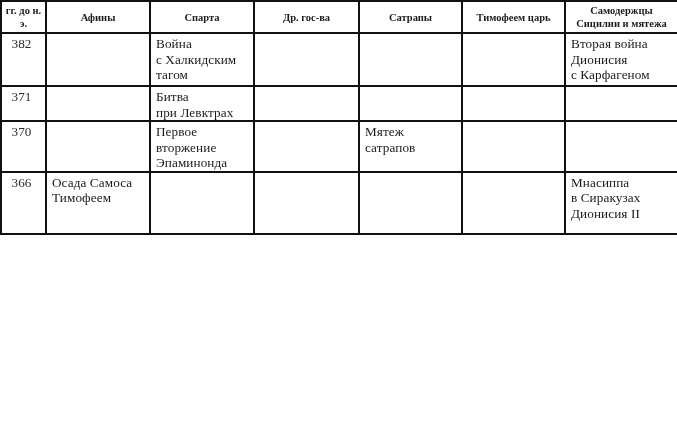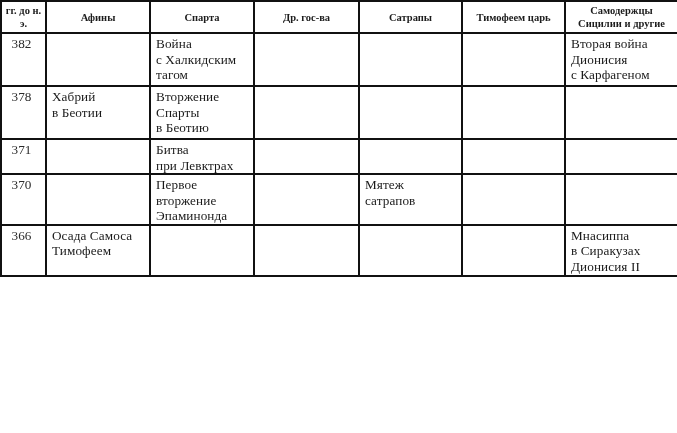--- a/index.html
+++ b/index.html
@@ -67,48 +67,36 @@
     <col style="width:113px">
   </colgroup>
   <thead>
     <tr class="h-head">
       <th>гг. до н. э.</th>
       <th>Афины</th>
       <th>Спарта</th>
       <th>Др. гос-ва</th>
       <th>Сатрапы</th>
       <th>Тимофеем царь</th>
-      <th>Самодержцы Сицилии и другие</th>
+      <th>Самодержцы Сицилии и мятежа</th>
     </tr>
   </thead>
   <tbody>
     <tr style="height:53px">
       <td class="year">382</td>
       <td></td>
       <td>Война
 с Халкидским
 тагом</td>
       <td></td>
       <td></td>
       <td></td>
       <td>Вторая война
 Дионисия
 с Карфагеном</td>
-    </tr>
-    <tr style="height:53px">
-      <td class="year">378</td>
-      <td>Хабрий
-в Беотии</td>
-      <td>Вторжение
-Спарты
-в Беотию</td>
-      <td></td>
-      <td></td>
-      <td></td>
-      <td></td>
     </tr>
     <tr style="height:35px">
       <td class="year">371</td>
       <td></td>
       <td>Битва
 при Левктрах</td>
       <td></td>
       <td></td>
       <td></td>
       <td></td>
@@ -118,21 +106,21 @@
       <td></td>
       <td>Первое
 вторжение
 Эпаминонда</td>
       <td></td>
       <td>Мятеж
 сатрапов</td>
       <td></td>
       <td></td>
     </tr>
-    <tr style="height:51px">
+    <tr style="height:62px">
       <td class="year">366</td>
       <td>Осада Самоса
 Тимофеем</td>
       <td></td>
       <td></td>
       <td></td>
       <td></td>
       <td>Мнасиппа
 в Сиракузах
 Дионисия II</td>

